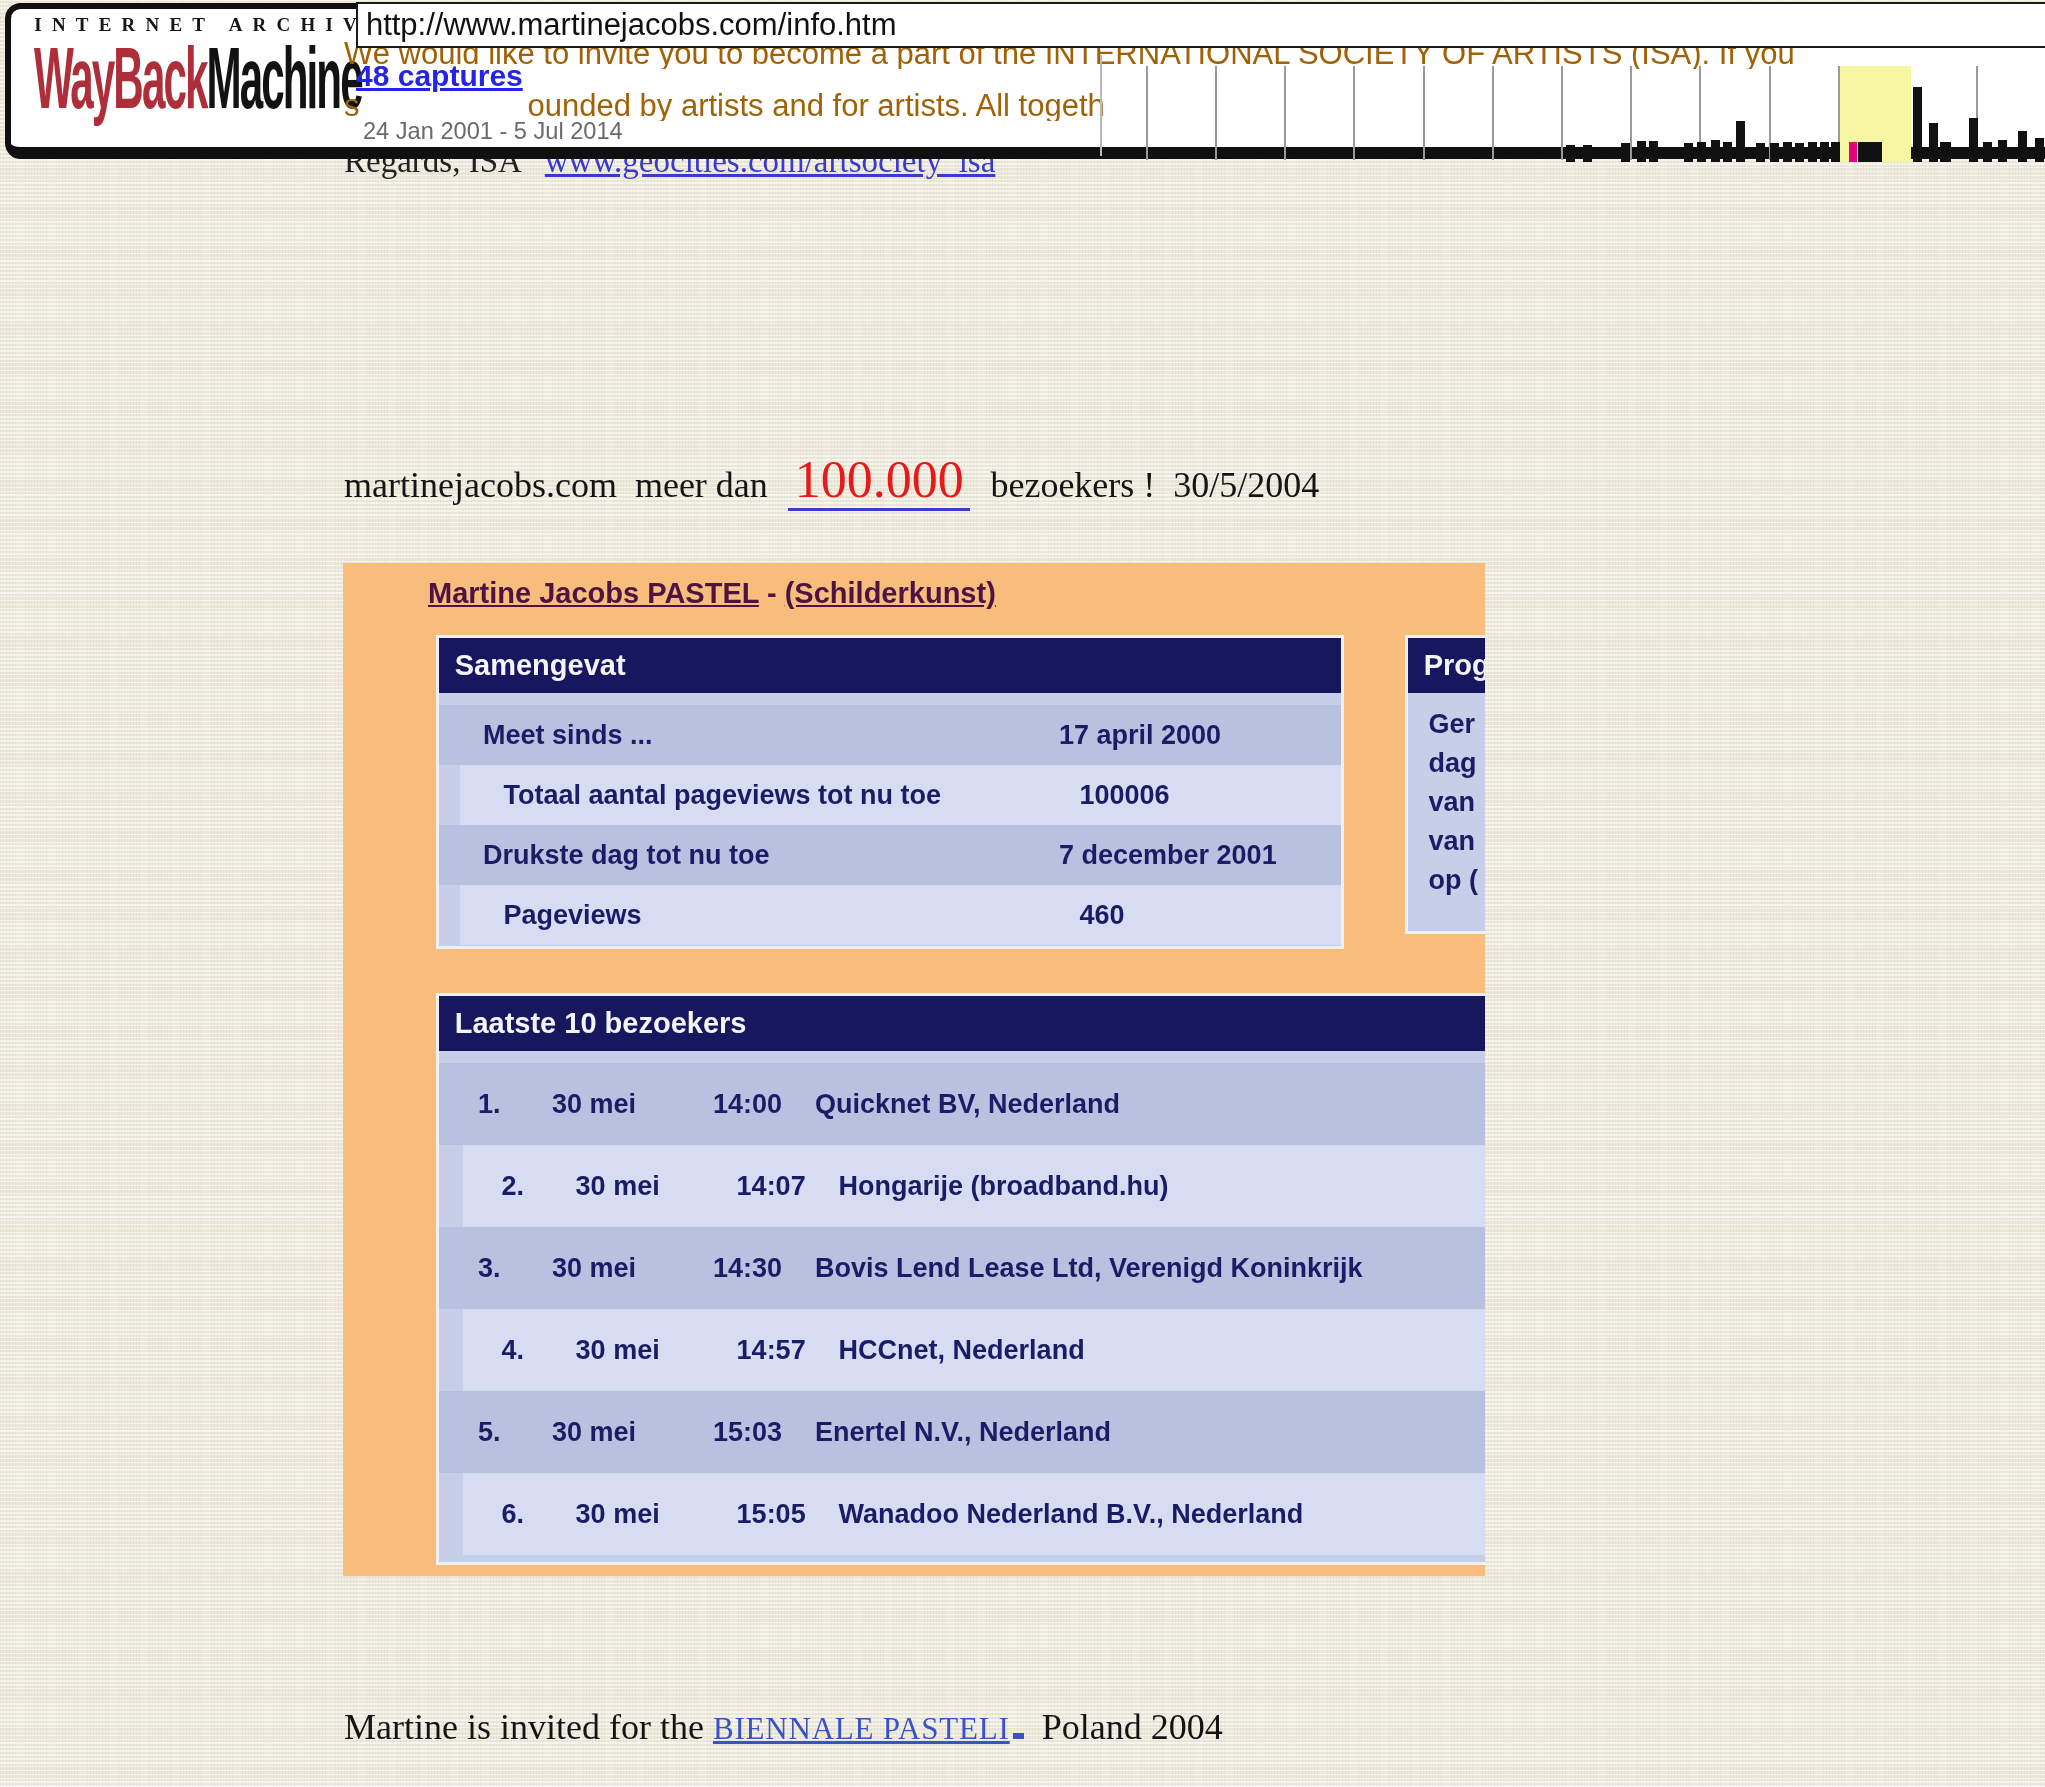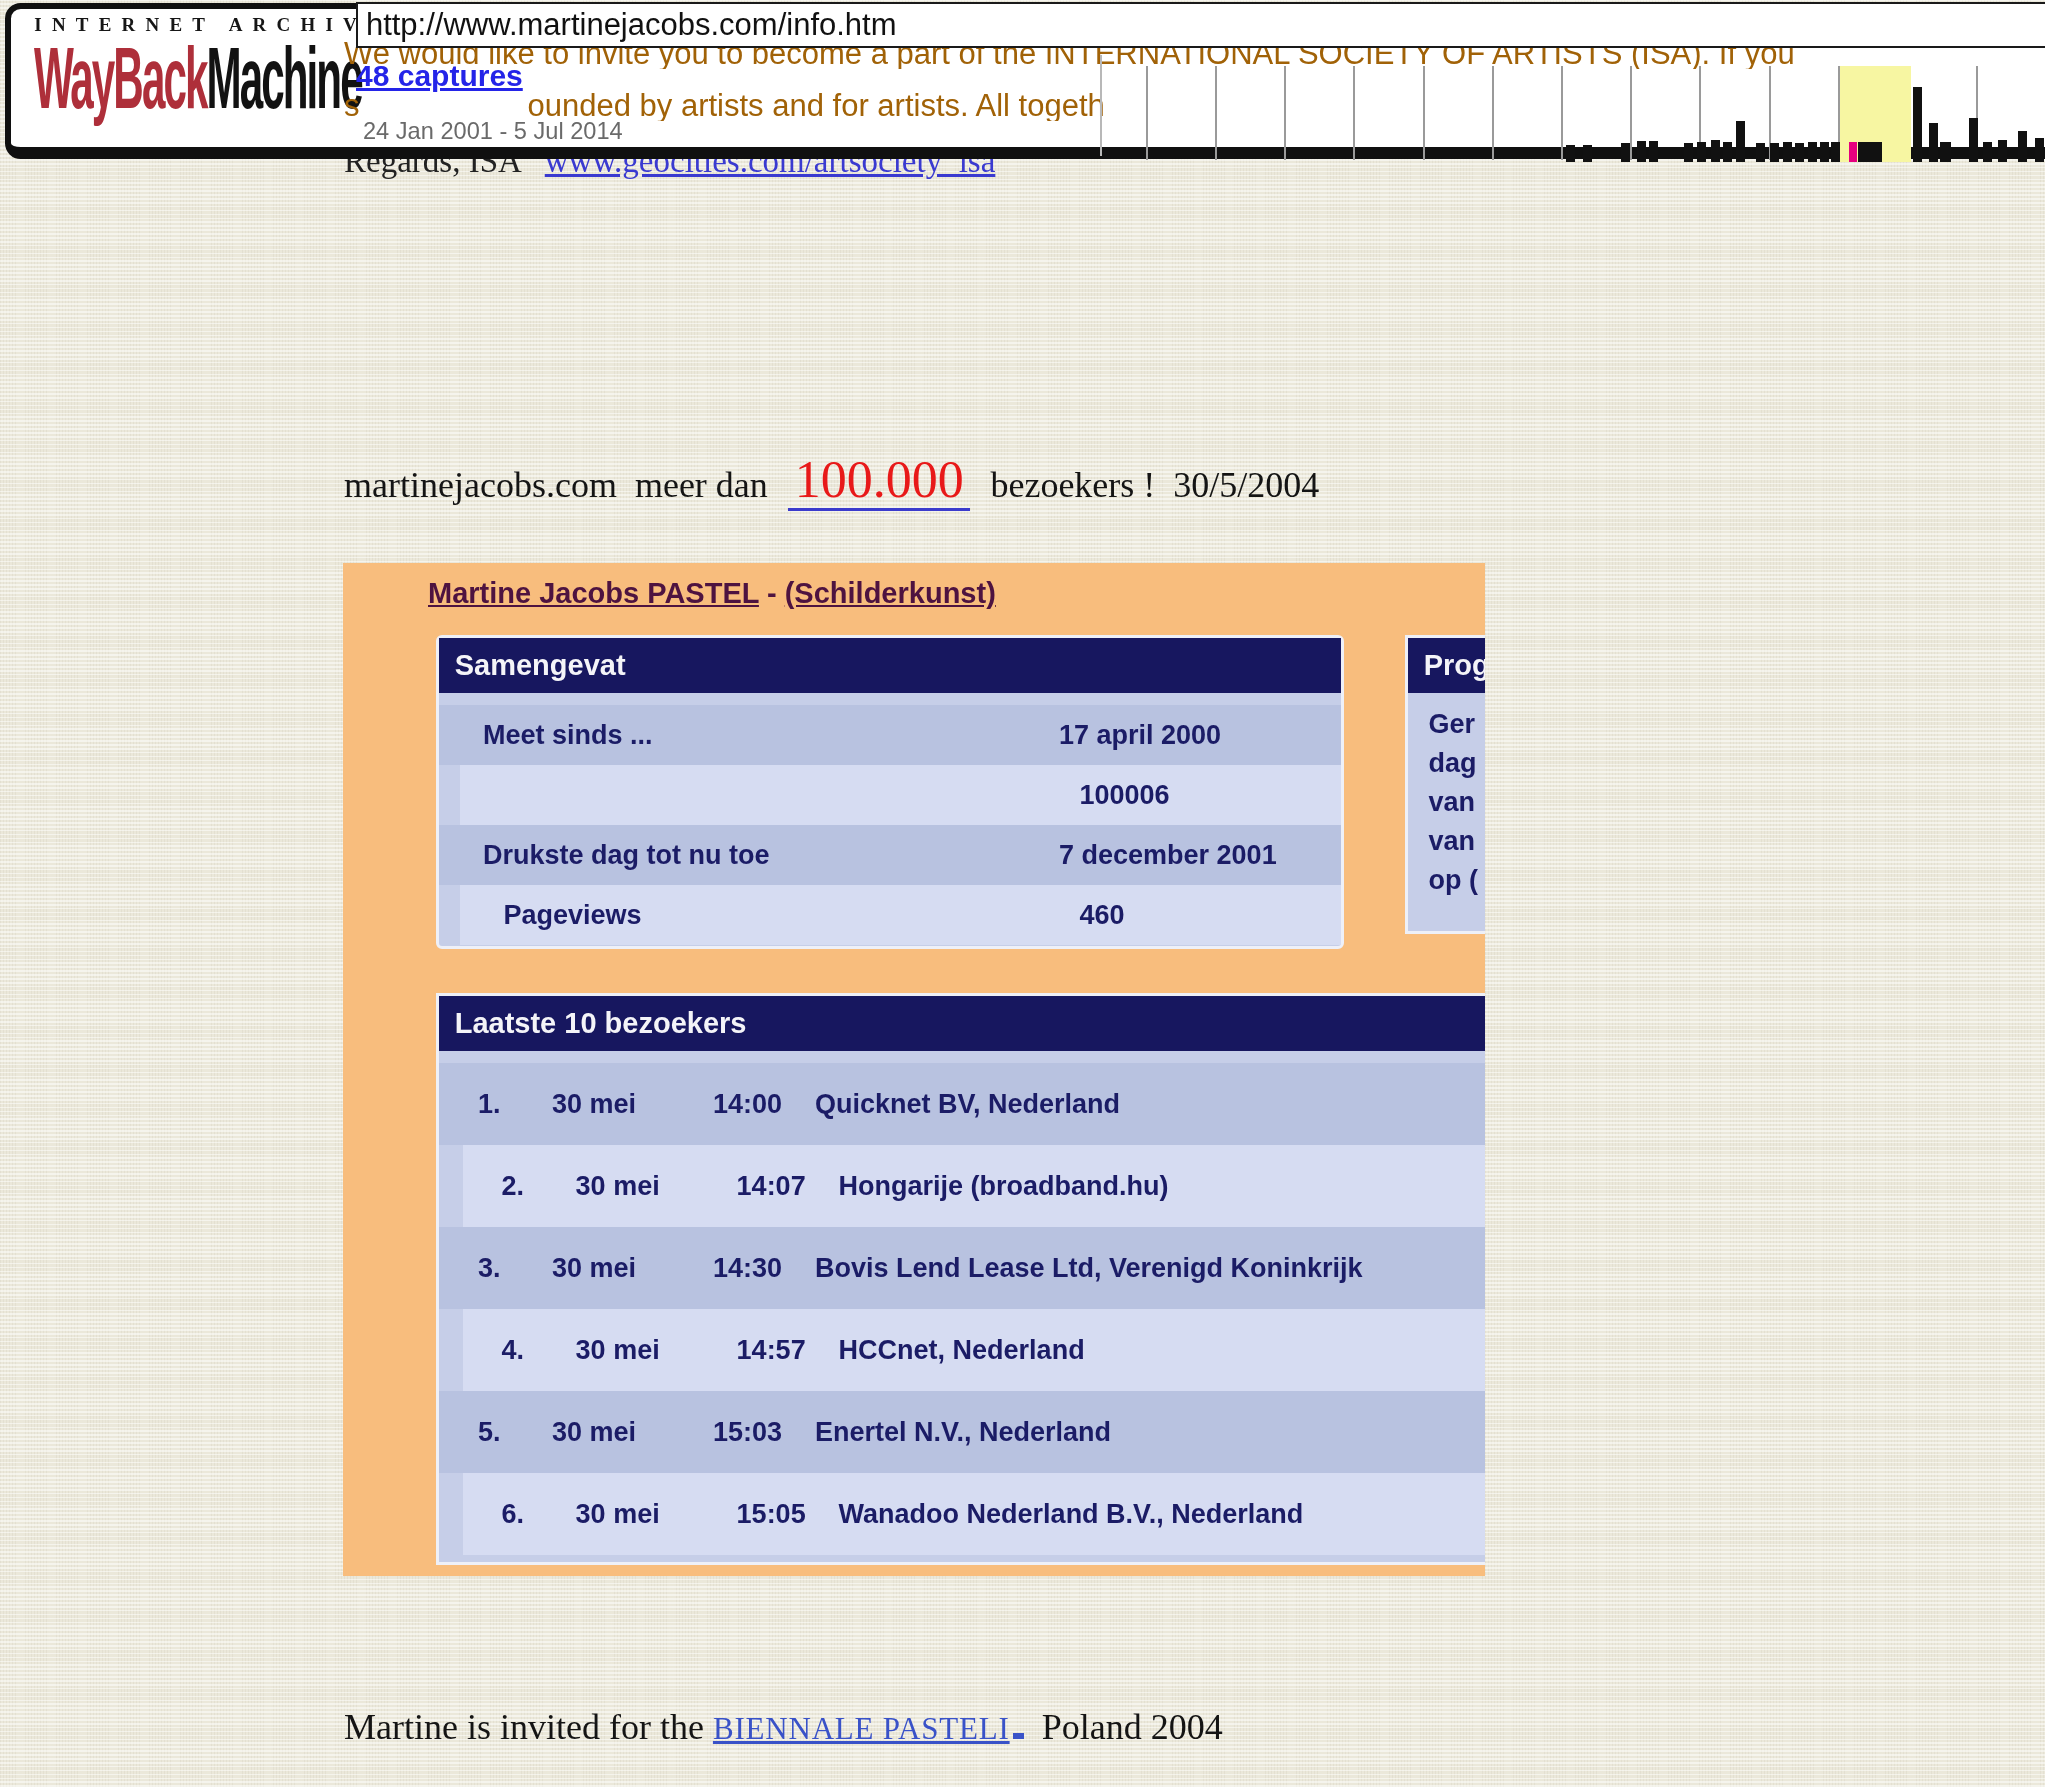--- a/index.html
+++ b/index.html
@@ -71,21 +71,21 @@
 
   
   .panel{left:343px;top:563px;width:1142px;height:1013px;background:#f8bd7d;overflow:hidden;z-index:3;}
   .panel-title{position:absolute;left:85px;top:14px;font-size:29px;font-weight:bold;color:#4e1340;white-space:pre;}
   .panel-title a{color:#4e1340;text-decoration:underline;}
   .statbox{position:absolute;border:3.1px solid #eef0f8;background:#c6cee8;}
   .statbox .hdr{
     background:#17175f;color:#f4f4f8;font-weight:bold;font-size:29px;
     padding:11px 0 11px 15.7px;white-space:nowrap;overflow:hidden;
   }
-  #box-summary{left:93px;top:72px;width:902px;height:308px;border-radius:6px;}
+  #box-summary{left:93px;top:72px;width:902px;height:308px;}
   #box-prognosis{left:1062px;top:72px;width:260px;height:293px;}
   #box-visitors{left:93px;top:430px;width:1046px;height:566px;}
   .box-body{position:relative;padding-top:12px;}
   .srow{position:relative;height:60px;line-height:60px;font-weight:bold;font-size:27px;color:#1b1c66;}
   .srow.dark{background:#b8c2e0;}
   .srow.light{background:#d6dcf2;margin-left:20.5px;}
   .srow .lbl{position:absolute;left:44px;white-space:nowrap;}
   .srow .val{position:absolute;left:620px;white-space:nowrap;}
   .vrow{position:relative;height:82px;line-height:82px;font-weight:bold;font-size:27px;color:#1b1c66;}
   .vrow.dark{background:#b8c2e0;}
@@ -165,20 +165,21 @@
   <div class="panel-title"><a href="#">Martine Jacobs PASTEL</a><span> - </span><a href="#">(Schilderkunst)</a></div>
 
   <div id="box-summary" class="statbox">
     <div class="hdr">Samengevat</div>
     <div class="box-body">
       <div class="srow dark">
           <span class="lbl">Meet sinds ...</span>
           <span class="val">17 april 2000</span>
         </div>
       <div class="srow light">
+          <span class="lbl">Totaal aantal pageviews tot nu toe</span>
           <span class="val">100006</span>
         </div>
       <div class="srow dark">
           <span class="lbl">Drukste dag tot nu toe</span>
           <span class="val">7 december 2001</span>
         </div>
       <div class="srow light">
           <span class="lbl">Pageviews</span>
           <span class="val">460</span>
         </div>

